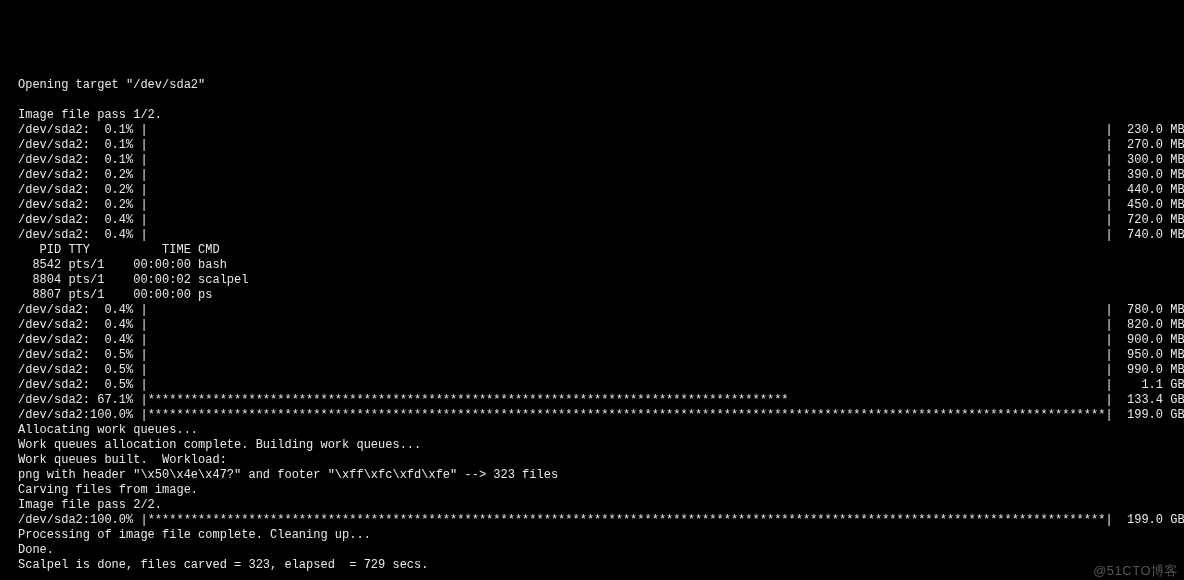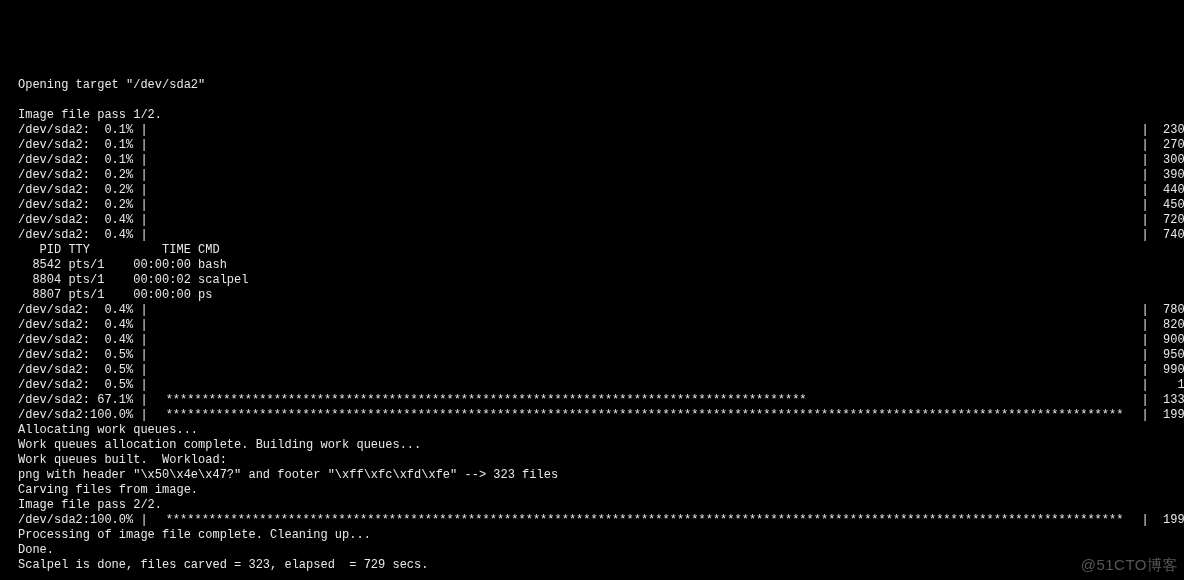--- a/index.html
+++ b/index.html
@@ -8,30 +8,30 @@
     color: #e8e8e8;
     font-family: "Consolas", "Courier New", monospace;
     font-size: 12px;
     line-height: 15px;
     padding: 18px 18px 0 18px;
     width: 1184px;
     height: 580px;
     overflow: hidden;
     white-space: pre;
   }
-  .line { display: flex; gap: 18px; }
+  .line { display: flex; }
   .prog-left { flex: 0 0 auto; }
   .prog-bar  { flex: 0 0 auto; }
   .prog-right{ flex: 0 0 auto; }
   .watermark {
     position: fixed;
     right: 6px;
-    bottom: 8px;
+    bottom: 2px;
     color: #555;
-    font-size: 15px;
+    font-size: 13px;
     font-family: sans-serif;
     letter-spacing: .5px;
   }
 </style>
 </head>
 <body>
 
 
 
 <div id="term"><div>Opening target "/dev/sda2"</div><div> </div><div>Image file pass 1/2.</div><div class="line"><span class="prog-left">/dev/sda2:  0.1% |</span><span class="prog-bar">                                                                                                                                     </span><span class="prog-right">|  230.0 MB    02:04 ETA</span></div><div class="line"><span class="prog-left">/dev/sda2:  0.1% |</span><span class="prog-bar">                                                                                                                                     </span><span class="prog-right">|  270.0 MB    04:06 ETA</span></div><div class="line"><span class="prog-left">/dev/sda2:  0.1% |</span><span class="prog-bar">                                                                                                                                     </span><span class="prog-right">|  300.0 MB    05:15 ETA</span></div><div class="line"><span class="prog-left">/dev/sda2:  0.2% |</span><span class="prog-bar">                                                                                                                                     </span><span class="prog-right">|  390.0 MB    07:37 ETA</span></div><div class="line"><span class="prog-left">/dev/sda2:  0.2% |</span><span class="prog-bar">                                                                                                                                     </span><span class="prog-right">|  440.0 MB    08:31 ETA</span></div><div class="line"><span class="prog-left">/dev/sda2:  0.2% |</span><span class="prog-bar">                                                                                                                                     </span><span class="prog-right">|  450.0 MB    08:41 ETA</span></div><div class="line"><span class="prog-left">/dev/sda2:  0.4% |</span><span class="prog-bar">                                                                                                                                     </span><span class="prog-right">|  720.0 MB    11:01 ETA</span></div><div class="line"><span class="prog-left">/dev/sda2:  0.4% |</span><span class="prog-bar">                                                                                                                                     </span><span class="prog-right">|  740.0 MB    11:09 ETA</span></div><div>   PID TTY          TIME CMD</div><div>  8542 pts/1    00:00:00 bash</div><div>  8804 pts/1    00:00:02 scalpel</div><div>  8807 pts/1    00:00:00 ps</div><div class="line"><span class="prog-left">/dev/sda2:  0.4% |</span><span class="prog-bar">                                                                                                                                     </span><span class="prog-right">|  780.0 MB    11:17 ETA</span></div><div class="line"><span class="prog-left">/dev/sda2:  0.4% |</span><span class="prog-bar">                                                                                                                                     </span><span class="prog-right">|  820.0 MB    11:30 ETA</span></div><div class="line"><span class="prog-left">/dev/sda2:  0.4% |</span><span class="prog-bar">                                                                                                                                     </span><span class="prog-right">|  900.0 MB    11:37 ETA</span></div><div class="line"><span class="prog-left">/dev/sda2:  0.5% |</span><span class="prog-bar">                                                                                                                                     </span><span class="prog-right">|  950.0 MB    11:52 ETA</span></div><div class="line"><span class="prog-left">/dev/sda2:  0.5% |</span><span class="prog-bar">                                                                                                                                     </span><span class="prog-right">|  990.0 MB    12:03 ETA</span></div><div class="line"><span class="prog-left">/dev/sda2:  0.5% |</span><span class="prog-bar">                                                                                                                                     </span><span class="prog-right">|    1.1 GB    12:04 ETA</span></div><div class="line"><span class="prog-left">/dev/sda2: 67.1% |</span><span class="prog-bar">*****************************************************************************************                                            </span><span class="prog-right">|  133.4 GB    03:57 ETA</span></div><div class="line"><span class="prog-left">/dev/sda2:100.0% |</span><span class="prog-bar">*************************************************************************************************************************************</span><span class="prog-right">|  199.0 GB    00:00 ETA</span></div><div>Allocating work queues...</div><div>Work queues allocation complete. Building work queues...</div><div>Work queues built.  Workload:</div><div>png with header "\x50\x4e\x47?" and footer "\xff\xfc\xfd\xfe" --&gt; 323 files</div><div>Carving files from image.</div><div>Image file pass 2/2.</div><div class="line"><span class="prog-left">/dev/sda2:100.0% |</span><span class="prog-bar">*************************************************************************************************************************************</span><span class="prog-right">|  199.0 GB    00:00 ETA</span></div><div>Processing of image file complete. Cleaning up...</div><div>Done.</div><div>Scalpel is done, files carved = 323, elapsed  = 729 secs.</div></div>

